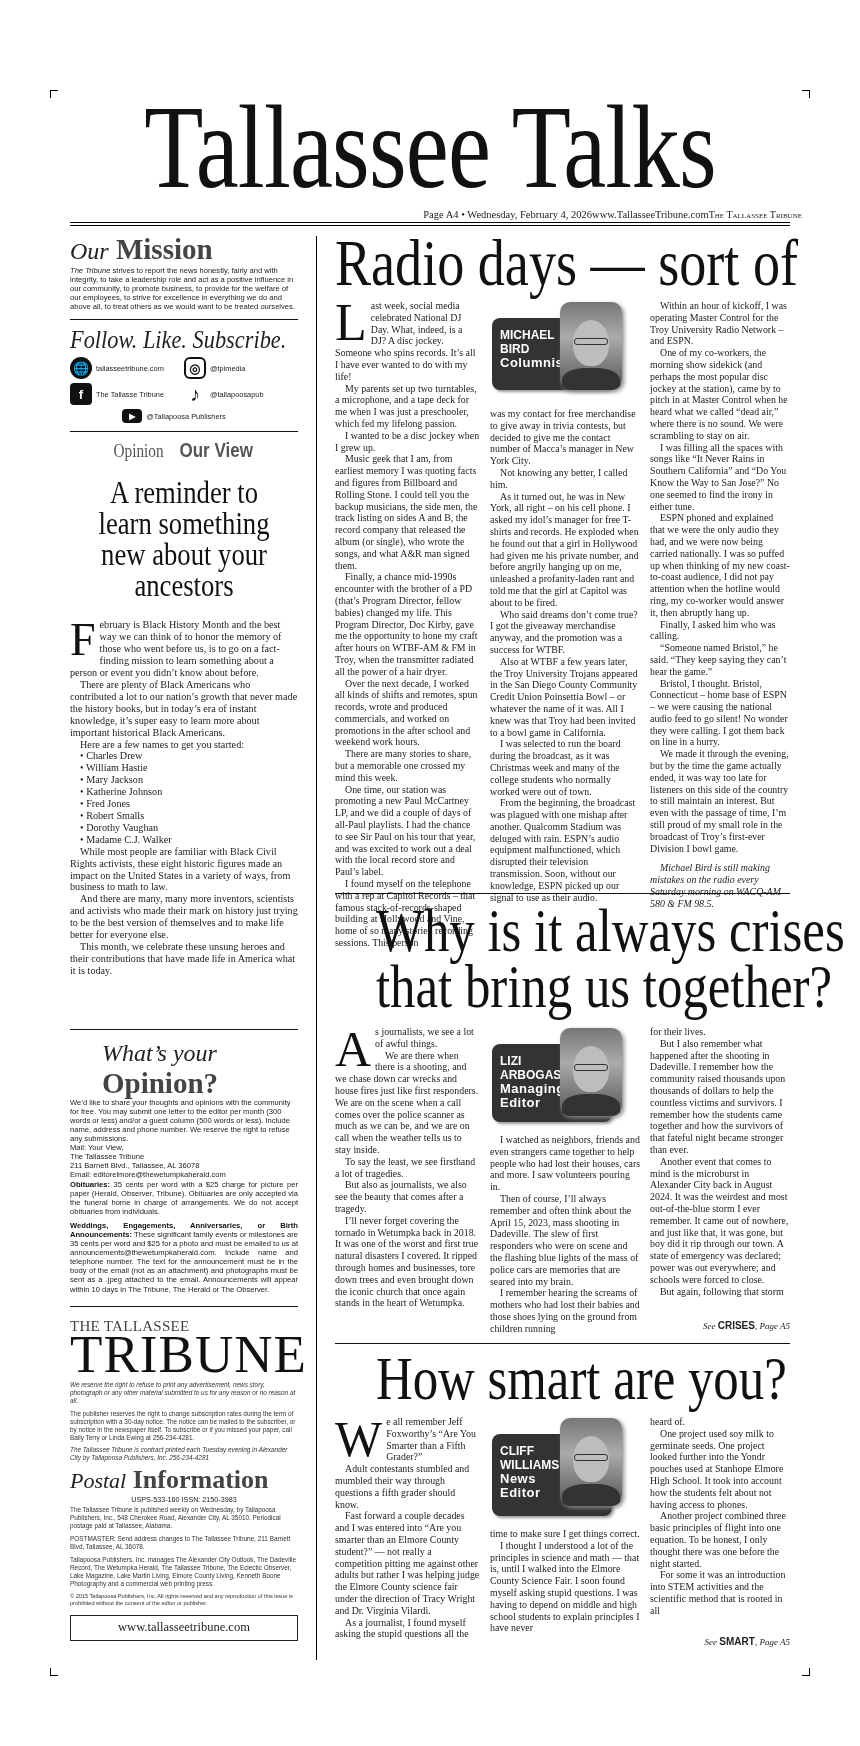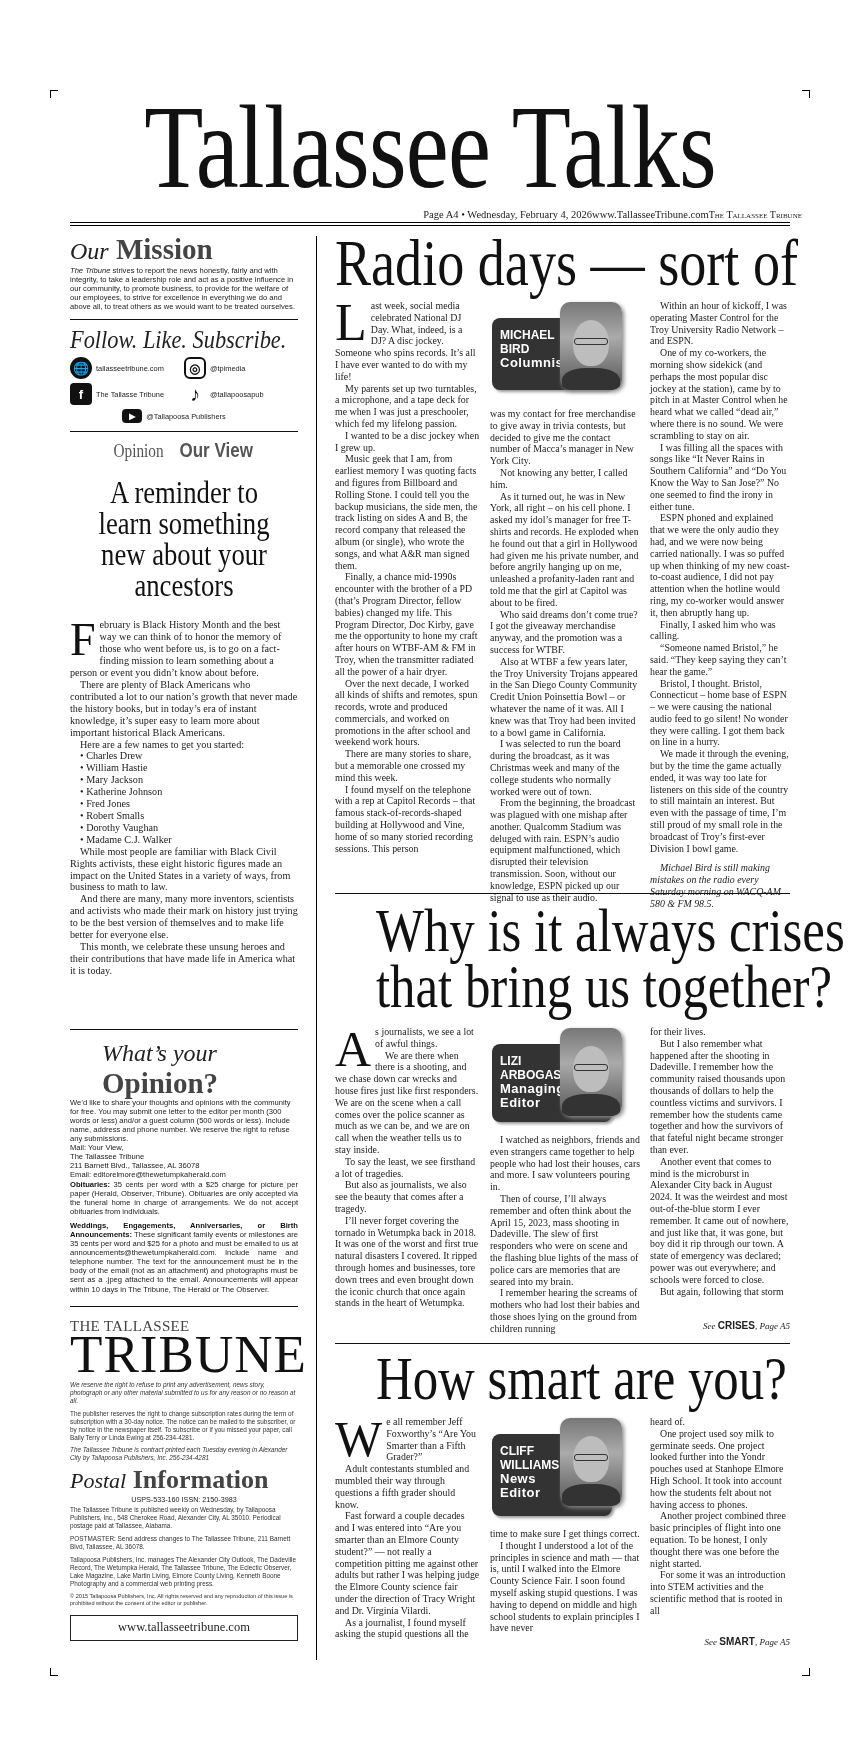--- a/index.html
+++ b/index.html
@@ -208,20 +208,21 @@
   <div class="hed" style="font-size:66px;line-height:62px;">Radio days — sort of</div>
   <div class="cols" style="top:68px;">
     <div class="col">
       <p class="noi"><span class="dropcap" style="font-size:52px;line-height:42px;">L</span><span>ast week, social media celebrated National DJ Day. What, indeed, is a DJ? A disc jockey. Someone who spins records. It’s all I have ever wanted to do with my life!</span></p>
       <p>My parents set up two turntables, a microphone, and a tape deck for me when I was just a preschooler, which fed my lifelong passion.</p>
       <p>I wanted to be a disc jockey when I grew up.</p>
       <p>Music geek that I am, from earliest memory I was quoting facts and figures from Billboard and Rolling Stone. I could tell you the backup musicians, the side men, the track listing on sides A and B, the record company that released the album (or single), who wrote the songs, and what A&amp;R man signed them.</p>
       <p>Finally, a chance mid-1990s encounter with the brother of a PD (that’s Program Director, fellow babies) changed my life. This Program Director, Doc Kirby, gave me the opportunity to hone my craft after hours on WTBF-AM &amp; FM in Troy, when the transmitter radiated all the power of a hair dryer.</p>
       <p>Over the next decade, I worked all kinds of shifts and remotes, spun records, wrote and produced commercials, and worked on promotions in the after school and weekend work hours.</p>
       <p>There are many stories to share, but a memorable one crossed my mind this week.</p>
+      <p>One time, our station was promoting a new Paul McCartney LP, and we did a couple of days of all-Paul playlists. I had the chance to see Sir Paul on his tour that year, and was excited to work out a deal with the local record store and Paul’s label.</p>
       <p>I found myself on the telephone with a rep at Capitol Records – that famous stack-of-records-shaped building at Hollywood and Vine, home of so many storied recording sessions. This person</p>
     </div>
     <div class="col">
       <div class="sigbox">
         <div class="tag">
           <div>MICHAEL</div>
           <div>BIRD</div>
           <div class="role">Columnist</div>
         </div>
         <div class="photo">

